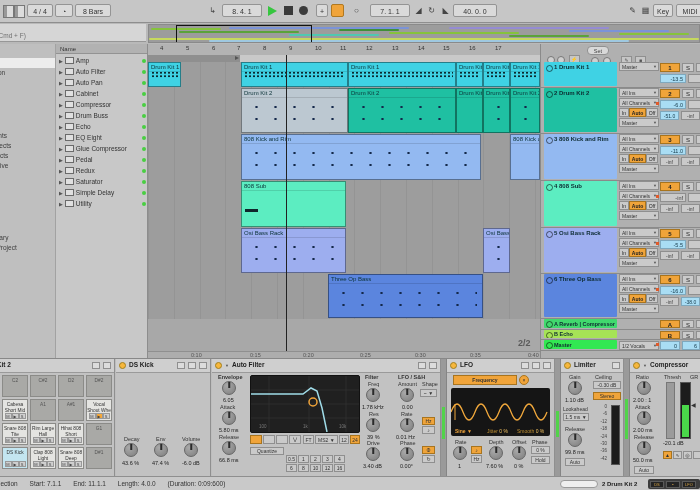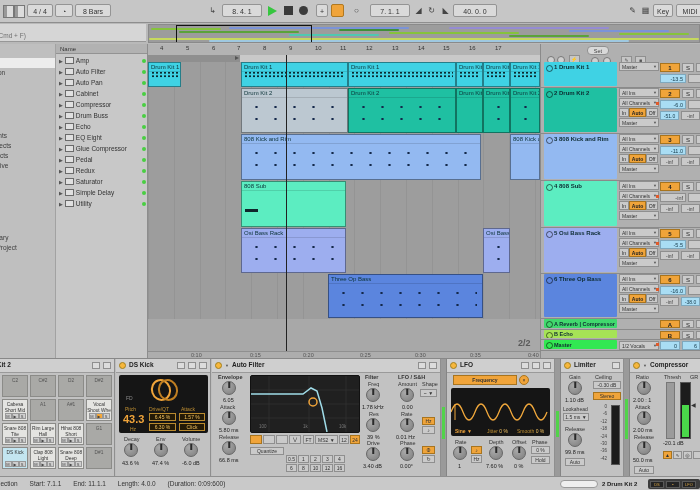--- a/index.html
+++ b/index.html
@@ -504,36 +504,20 @@
     </div>
 
     <div class="device" style="left:116px;width:95px">
       <div class="dtitle">
         <span class="led"></span>
         <span class="ttl">DS Kick</span>
         <span class="dtico" style="right:25px"></span>
         <span class="dtico" style="right:14px"></span>
         <span class="dtico" style="right:3px"></span>
       </div>
-      <div class="blkdisp" style="left:3px;top:16px;width:89px;height:58px">
-        <span class="olab" style="left:7px;top:20px;color:#8a8a8a">FD</span>
-        <svg style="position:absolute;left:28px;top:3px" width="34" height="26" viewBox="0 0 34 26">
-          <ellipse cx="14" cy="12" rx="9" ry="10" fill="none" stroke="#f0a43a" stroke-width="2" transform="rotate(-18 14 12)"></ellipse>
-          <ellipse cx="21" cy="12" rx="9" ry="10" fill="none" stroke="#c07f22" stroke-width="2" transform="rotate(-18 21 12)"></ellipse>
-        </svg>
-        <span class="olab" style="left:6px;top:31px">Pitch</span>
-        <span class="olab" style="left:30px;top:31px">Drive/QT</span>
-        <span class="olab" style="left:62px;top:31px">Attack</span>
-        <span class="oval" style="left:4px;top:38px;font-size:11px;font-weight:bold;color:#f0a43a">43.3</span>
-        <span class="olab" style="left:11px;top:51px">Hz</span>
-        <span class="obox" style="left:30px;top:38px;width:27px">6.45 %</span>
-        <span class="obox" style="left:60px;top:38px;width:26px">1.57 %</span>
-        <span class="obox" style="left:30px;top:48px;width:27px">6.30 %</span>
-        <span class="obox" style="left:60px;top:48px;width:26px">Click</span>
-      </div>
       <span class="klab" style="left:8px;top:77px">Decay</span>
       <div class="knob" style="left:8px;top:84px"></div>
       <span class="kval" style="left:6px;top:101px">43.6 %</span>
       <span class="klab" style="left:40px;top:77px">Env</span>
       <div class="knob" style="left:38px;top:84px"></div>
       <span class="kval" style="left:36px;top:101px">47.4 %</span>
       <span class="klab" style="left:66px;top:77px">Volume</span>
       <div class="knob" style="left:68px;top:84px"></div>
       <span class="kval" style="left:66px;top:101px">-6.0 dB</span>
     </div>

